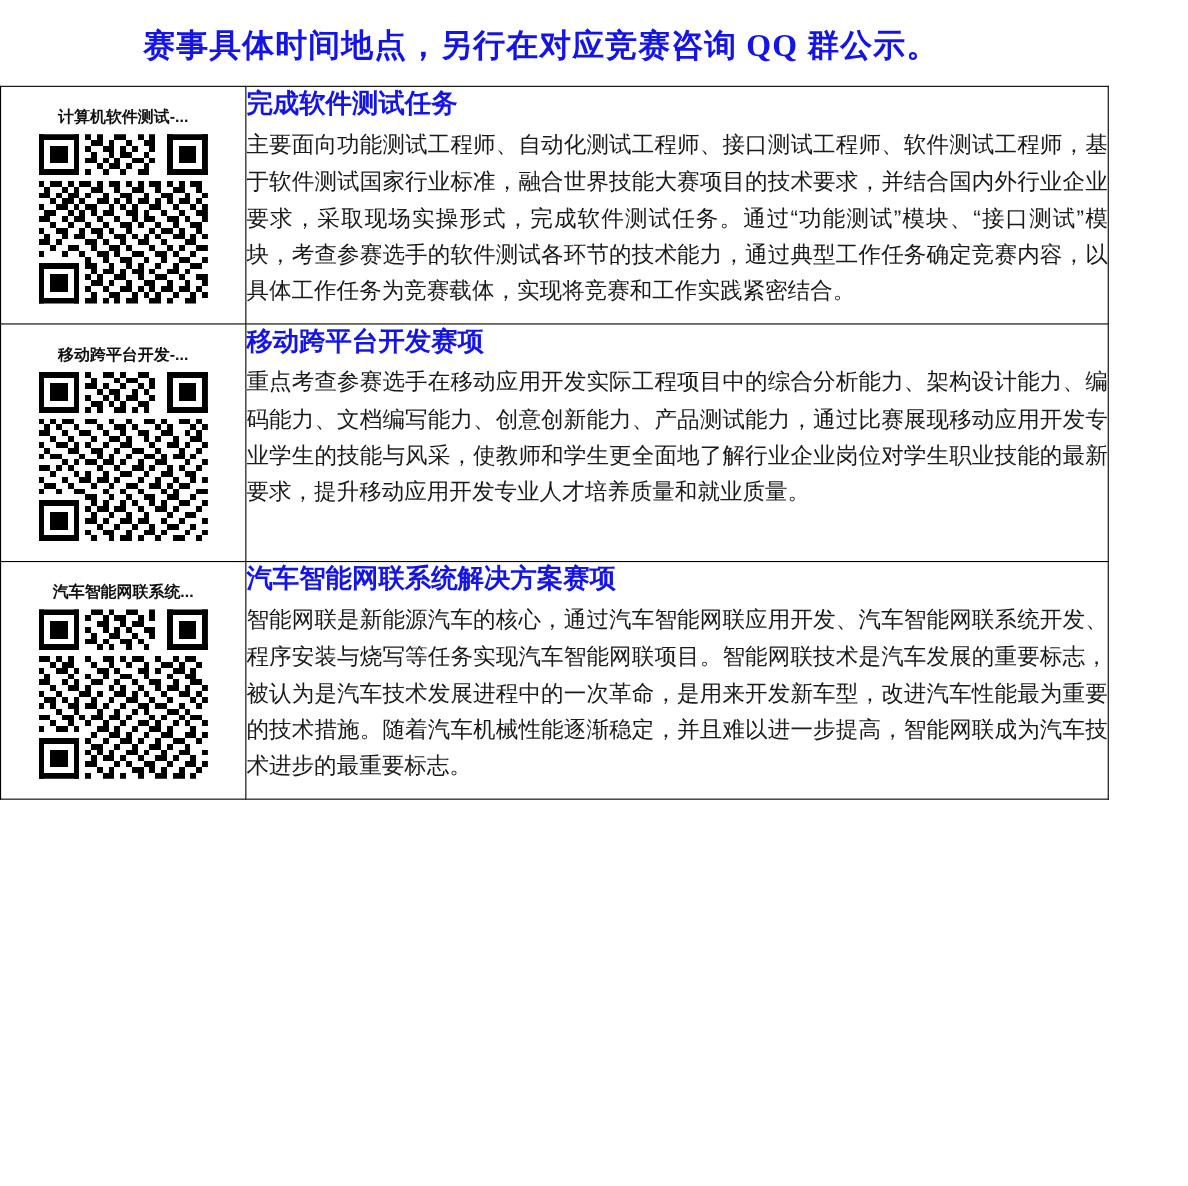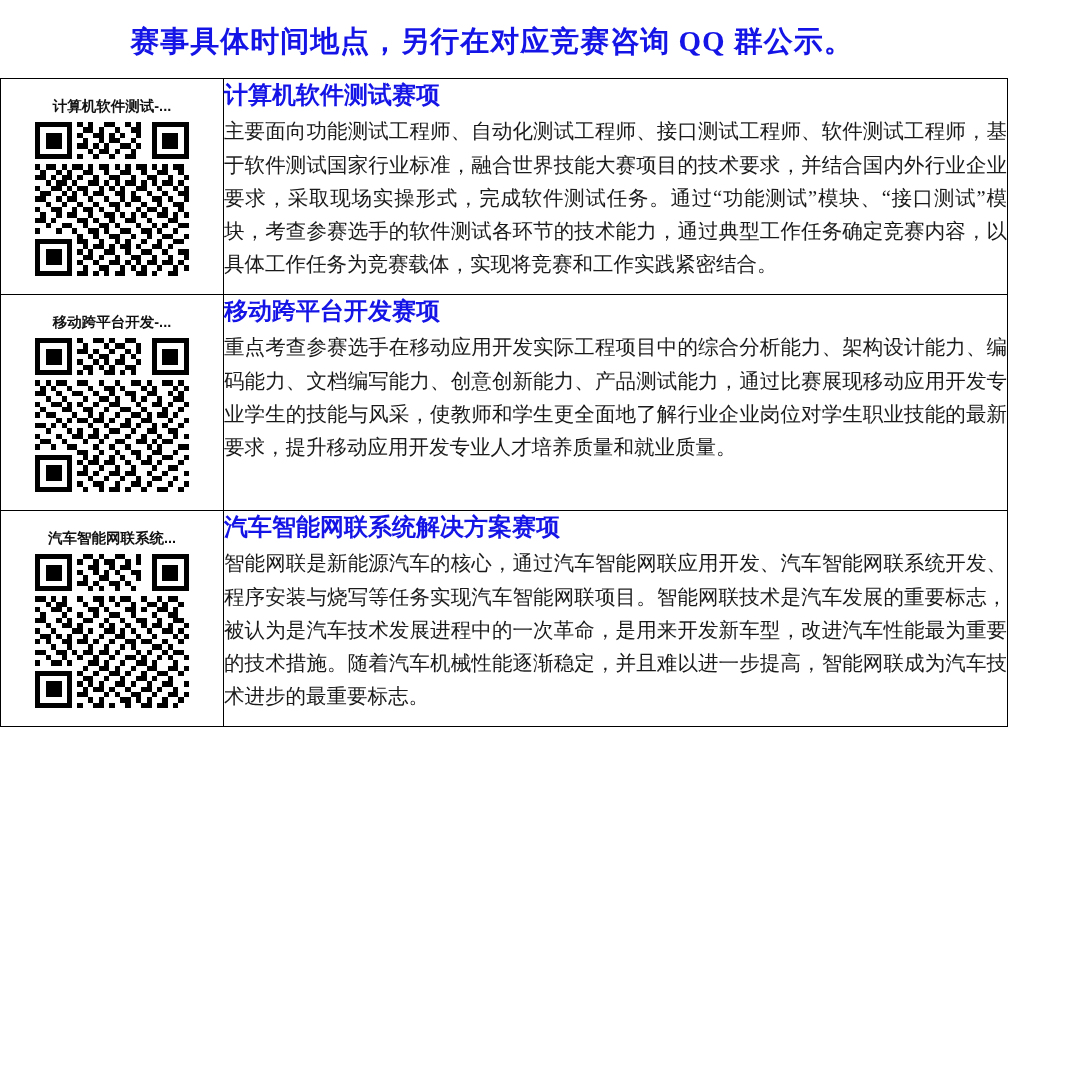--- a/index.html
+++ b/index.html
@@ -77,21 +77,21 @@
     margin: 0 0 4px 0;
     font-family: "Liberation Serif", serif;
   }
   .item-body {
     color: #1a1a1a;
     font-size: 20.5px;
     line-height: 1.62;
     text-align: justify;
     text-justify: inter-ideograph;
     margin: 0;
-    font-family: Liberation Serif, serif;
+    font-family: Liberation Sans, sans-serif;
   }
 </style>
 </head>
 <body>
 
 <div class="page">
 
   <div class="headline">赛事具体时间地点，另行在对应竞赛咨询 QQ 群公示。</div>
 
   <table class="table">
@@ -336,21 +336,21 @@
                     <rect x="15" y="28" width="2" height="1"></rect>
                     <rect x="19" y="28" width="2" height="1"></rect>
                     <rect x="22" y="28" width="1" height="1"></rect>
                     <rect x="25" y="28" width="2" height="1"></rect>
                 </g>
               </svg>
             </div>
           </div>
         </td>
         <td class="text-cell">
-          <div class="item-title">计算机软件测试赛项</div>
+          <div class="item-title">完成软件测试任务</div>
           <div class="item-body">主要面向功能测试工程师、自动化测试工程师、接口测试工程师、软件测试工程师，基于软件测试国家行业标准，融合世界技能大赛项目的技术要求，并结合国内外行业企业要求，采取现场实操形式，完成软件测试任务。通过“功能测试”模块、“接口测试”模块，考查参赛选手的软件测试各环节的技术能力，通过典型工作任务确定竞赛内容，以具体工作任务为竞赛载体，实现将竞赛和工作实践紧密结合。</div>
         </td>
       </tr>
 
       <tr>
         <td class="qr-cell">
           <div class="qr-wrap">
             <div class="qr-caption">移动跨平台开发-...</div>
             <div class="qr-code">
               <svg viewBox="0 0 29 29" width="154" height="154" shape-rendering="crispEdges">

